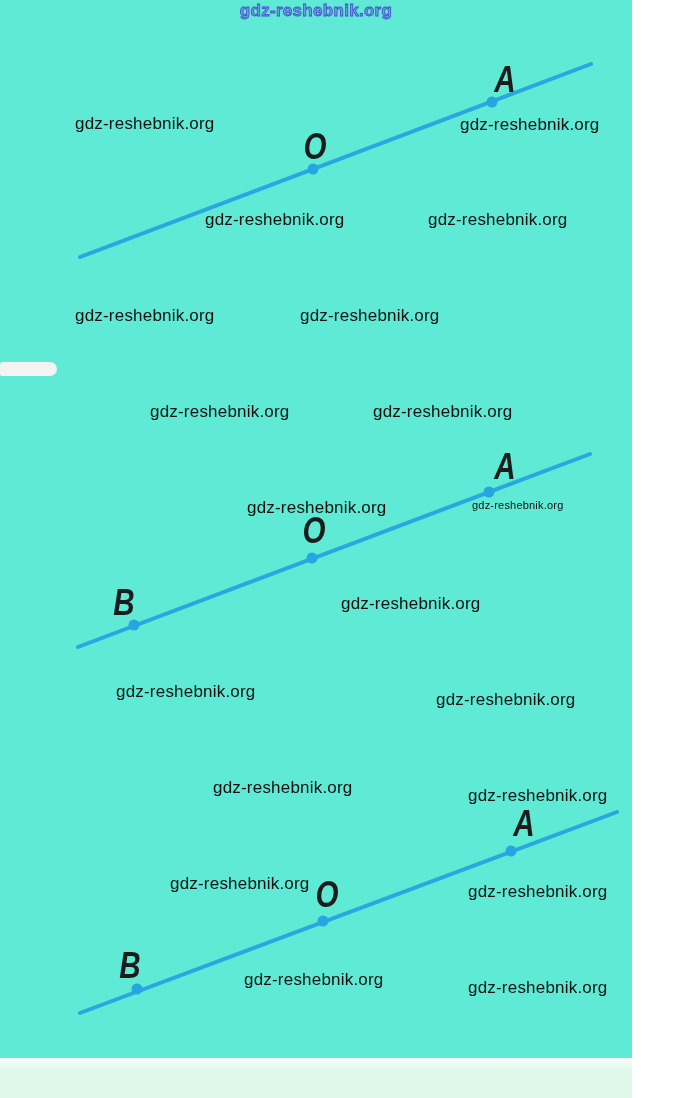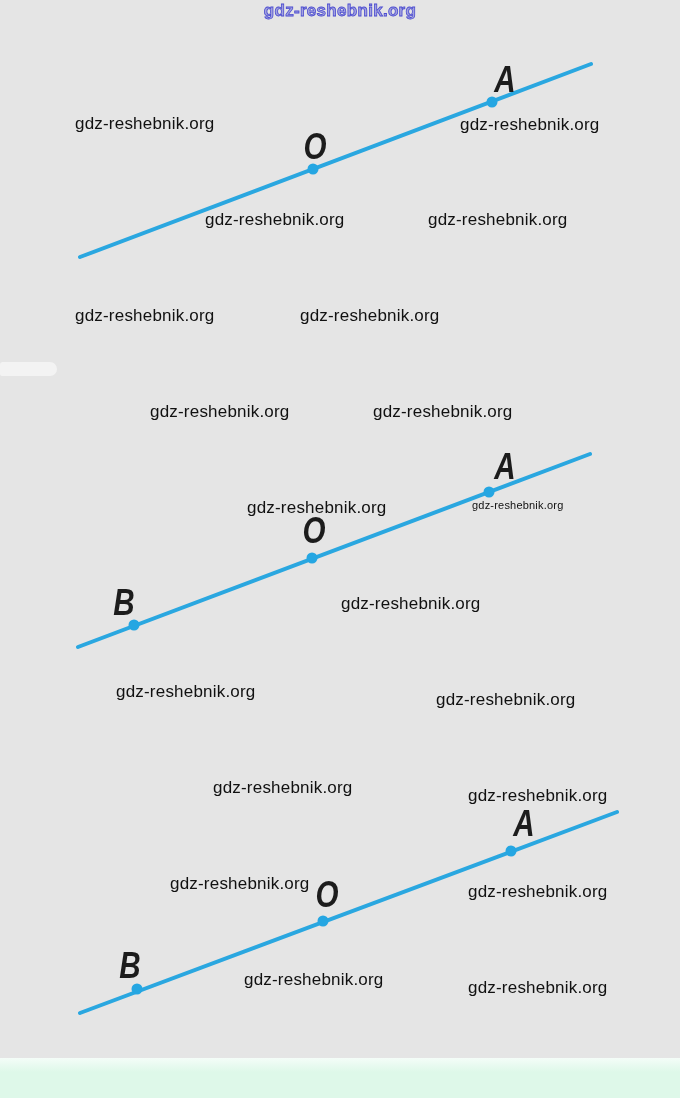--- a/index.html
+++ b/index.html
@@ -1,20 +1,20 @@
 <!DOCTYPE html>
 <html style="--wm-color: #111111;"><head>
 <meta charset="utf-8">
 <style>
   html, body { margin: 0; padding: 0; background: #ffffff; }
   .page {
     position: relative;
-    width: 680px;
+    width: 632px;
     height: 1098px;
-    background: #e5e5e5;
+    background: #5eead4;
     overflow: hidden;
     font-family: "Liberation Sans", sans-serif;
   }
   .header-watermark {
     position: absolute;
     top: 1px;
     left: 50%;
     transform: translateX(-50%);
     font: 700 17px "Liberation Sans", sans-serif;
     letter-spacing: 0.3px;

